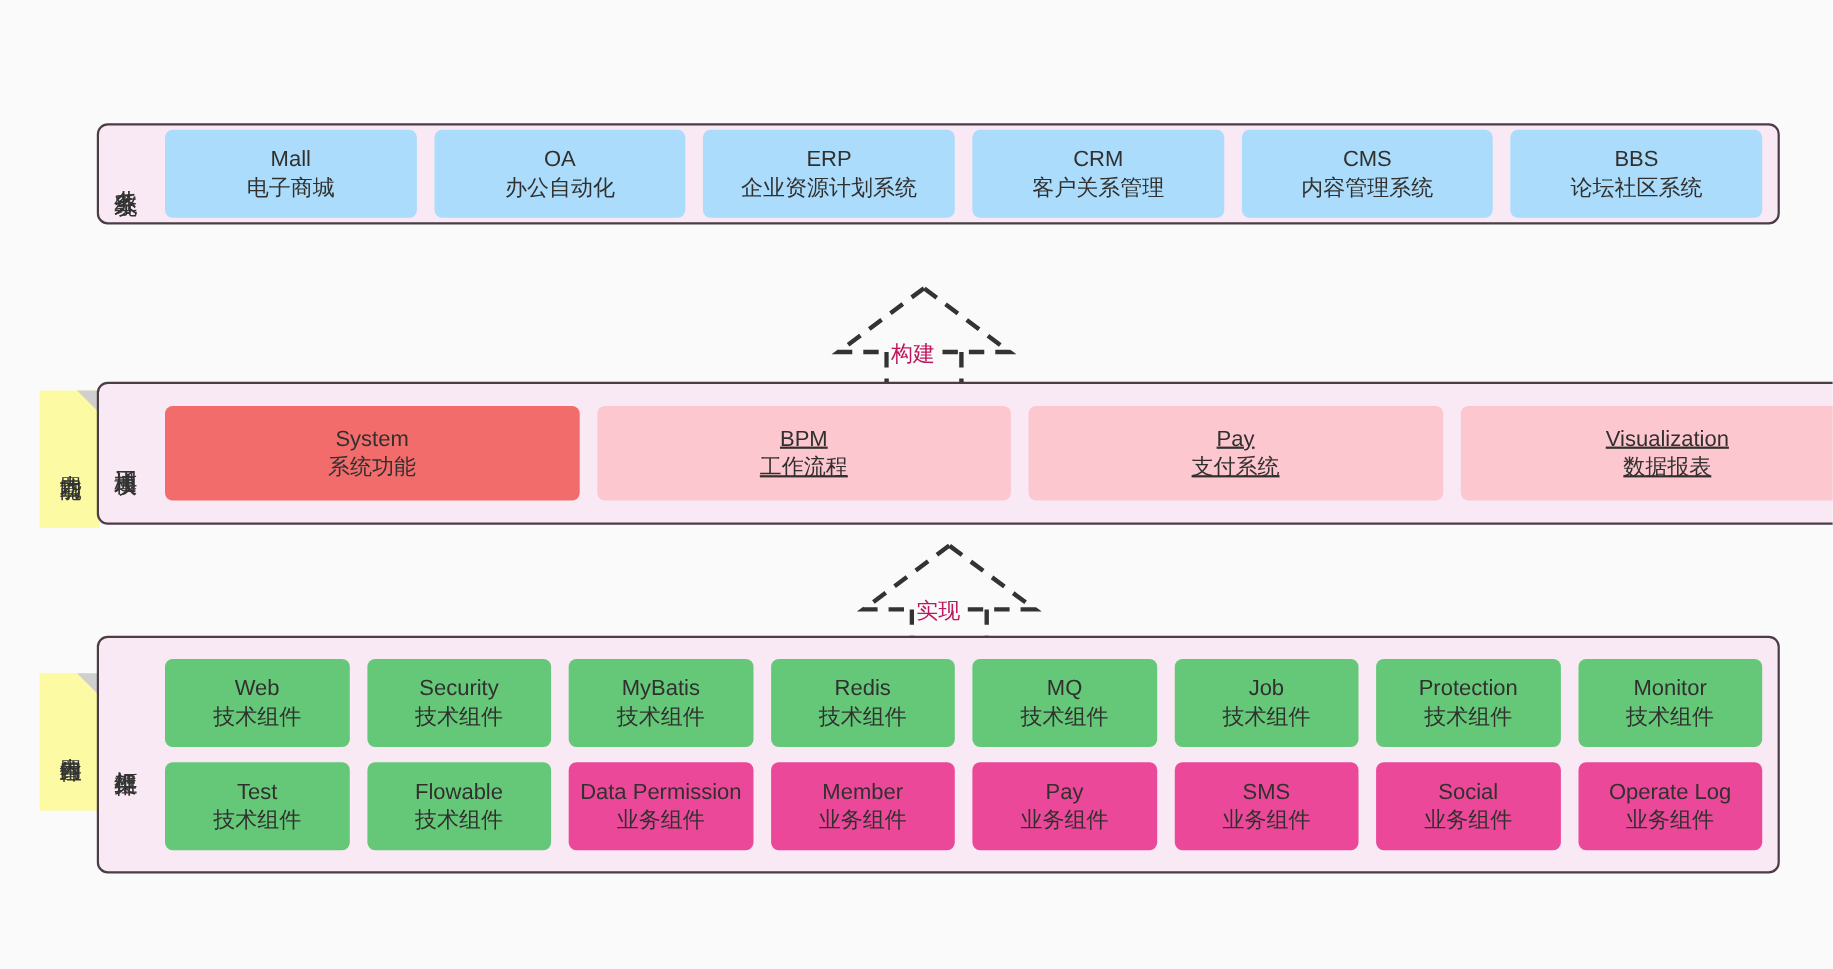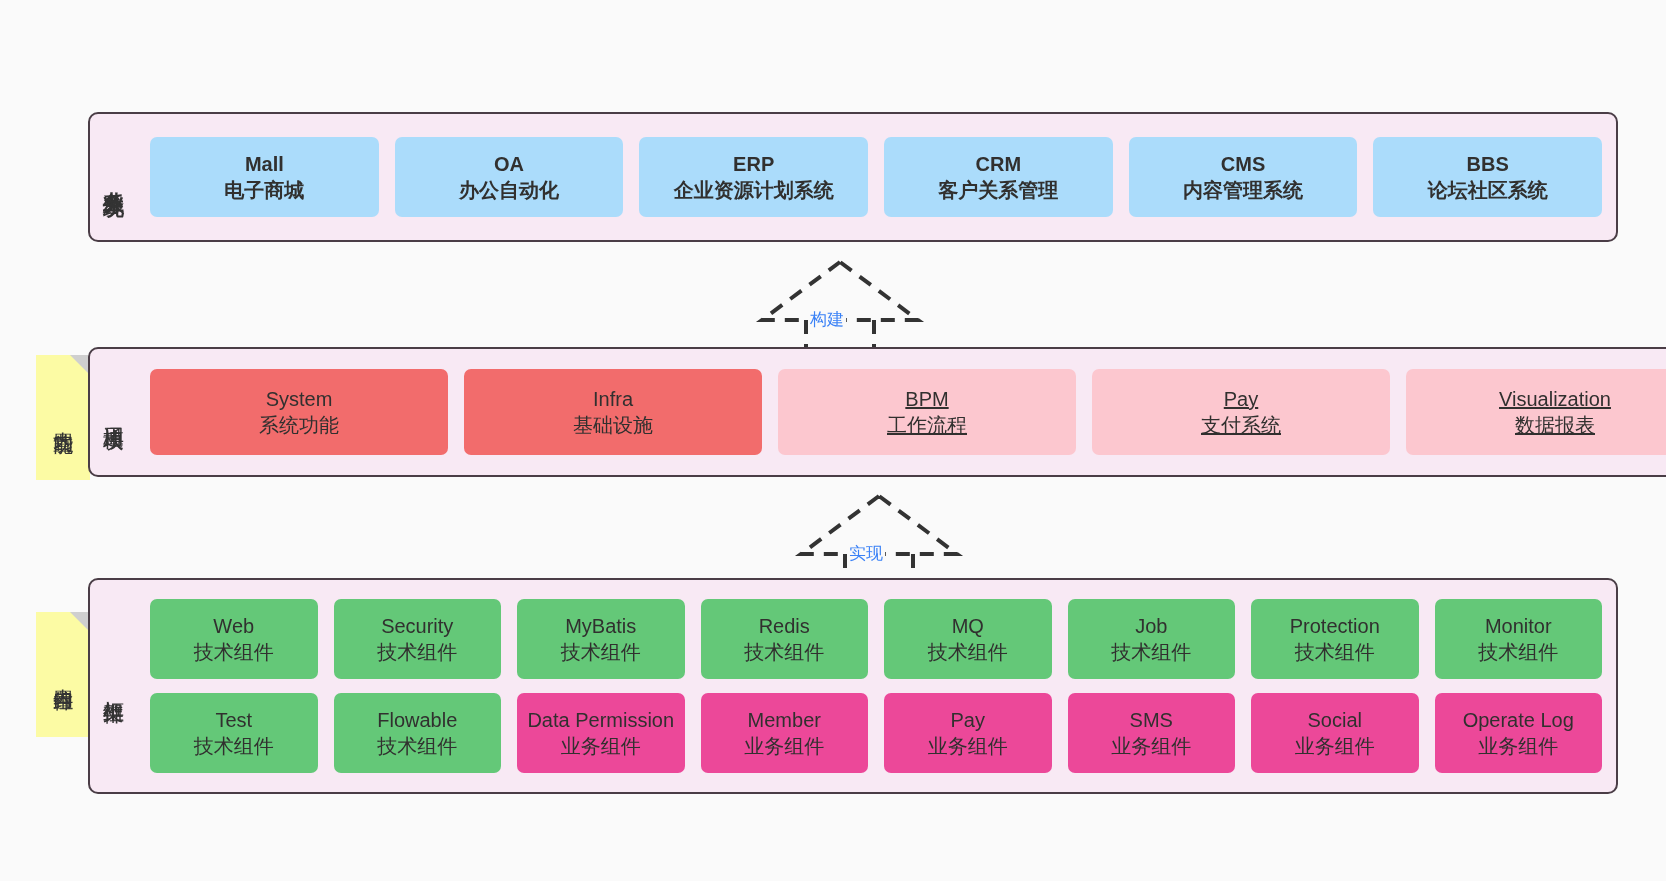--- a/index.html
+++ b/index.html
@@ -118,34 +118,34 @@
   }
   .note .note-text {
     display: block;
   }
 
   
   .arrow { position: absolute; }
   .arrow svg { display: block; overflow: visible; }
   .arrow-label {
     position: absolute;
-    font-size: 17px;
-    color: #3b82f6;
+    font-size: 20px;
+    color: #be185d;
     background: #fafafa;
     padding: 0 2px;
     white-space: nowrap;
     user-select: none;
   }
 </style>
 </head>
 <body>
 
 <div class="canvas">
 
-  <div class="layer" id="layer-business" style="left:88px; top:112px; width:1530px; height:130px;font-weight:bold;">
+  <div class="layer" id="layer-business" style="left:88px; top:112px; width:1530px; height:92px;">
     <div class="layer-label">业务系统</div>
     <div class="layer-body">
       <div class="row">
 
         <div class="card blue">
           <span class="t-en">Mall</span>
           <span class="t-cn">电子商城</span>
         </div>
 
         <div class="card blue">
@@ -196,24 +196,20 @@
   <div class="layer" id="layer-common" style="left:88px; top:347px; width:1632px; height:130px;">
     <div class="layer-label">通用模块</div>
     <div class="layer-body">
       <div class="row">
 
         <div class="card red">
           <span class="t-en">System</span>
           <span class="t-cn">系统功能</span>
         </div>
 
-        <div class="card red">
-          <span class="t-en">Infra</span>
-          <span class="t-cn">基础设施</span>
-        </div>
 
         <div class="card pink">
           <span class="t-en">BPM</span>
           <span class="t-cn">工作流程</span>
         </div>
 
         <div class="card pink">
           <span class="t-en">Pay</span>
           <span class="t-cn">支付系统</span>
         </div>
@@ -221,21 +217,21 @@
 
         <div class="card pink">
           <span class="t-en">Visualization</span>
           <span class="t-cn">数据报表</span>
         </div>
 
       </div>
     </div>
   </div>
 
-  <div class="arrow" style="left:797px; top:492px; width:180px; height:92px;">
+  <div class="arrow" style="left:781px; top:492px; width:180px; height:92px;">
     <svg width="180" height="92" viewBox="0 0 180 92" fill="none">
       <path d="M 82 4 L 4 62 L 160 62 Z" stroke="#333333" stroke-width="4" stroke-dasharray="14 10" stroke-linecap="butt" fill="#fafafa"></path>
       <path d="M 48 62 L 48 92" stroke="#333333" stroke-width="4" stroke-dasharray="14 10"></path>
       <path d="M 116 62 L 116 92" stroke="#333333" stroke-width="4" stroke-dasharray="14 10"></path>
     </svg>
     <div class="arrow-label" style="left:50px; top:50px;">实现</div>
   </div>
 
   <div class="note" style="left:36px; top:612px; height:125px;">
     <span class="fold"></span>

